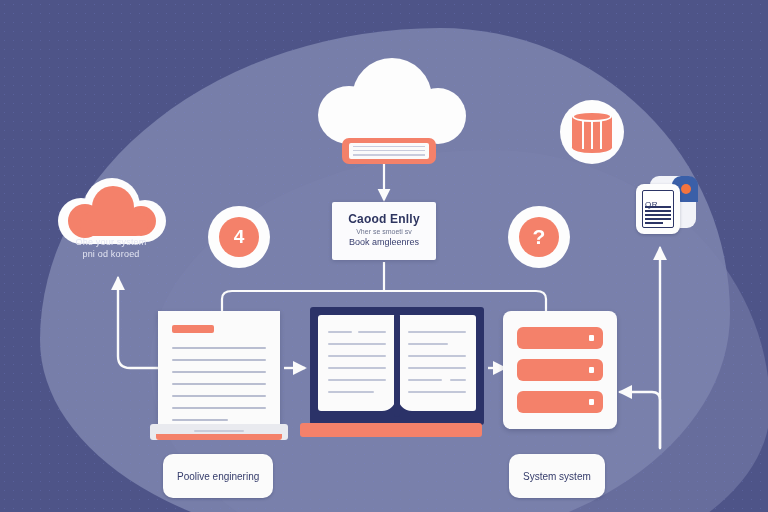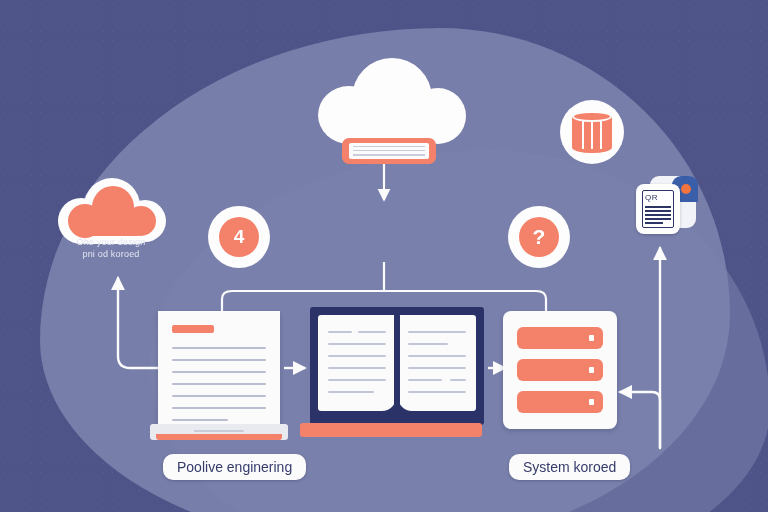--- a/index.html
+++ b/index.html
@@ -94,21 +94,21 @@
 
   
   #doc-icon{position:absolute;left:636px;top:176px;width:62px;height:58px;}
   #doc-icon .back{position:absolute;left:14px;top:0;width:46px;height:52px;background:#f2f3f8;border-radius:9px;}
   #doc-icon .blue{position:absolute;left:36px;top:0;width:26px;height:26px;background:#3a5fa8;border-radius:9px 9px 0 9px;}
   #doc-icon .dot{position:absolute;left:45px;top:8px;width:10px;height:10px;border-radius:50%;background:#f4743f;}
   #doc-icon .front{position:absolute;left:0px;top:8px;width:44px;height:50px;background:#fdfdfd;border-radius:8px;
                    box-shadow:0 1px 3px rgba(20,25,60,.25);}
   #doc-icon .sheet{position:absolute;left:6px;top:6px;width:32px;height:38px;background:#fff;
                    border:1.4px solid #2c3566;border-radius:2px;box-sizing:border-box;}
-  #doc-icon .qr{position:absolute;left:9px;top:9px;font-size:8px;font-weight:400;color:#2c3566;letter-spacing:.5px;}
+  #doc-icon .qr{position:absolute;left:9px;top:16px;font-size:8px;font-weight:400;color:#2c3566;letter-spacing:.5px;}
   #doc-icon .ln{position:absolute;left:9px;height:1.5px;background:#2c3566;width:26px;}
 
   
   #note-card{
     position:absolute;left:332px;top:202px;width:104px;height:58px;
     background:#fbfbfd;border-radius:2px;
     display:flex;flex-direction:column;align-items:center;justify-content:center;
     box-shadow:0 1px 4px rgba(20,25,60,.18);
   }
   #note-card .nt-title{font-size:12px;color:#2e3560;font-weight:600;line-height:1.15;letter-spacing:.2px;}
@@ -145,21 +145,21 @@
   
   #srv{position:absolute;left:503px;top:311px;width:114px;height:118px;background:#fbfbfb;border-radius:8px;
        box-shadow:0 2px 5px rgba(20,25,60,.2);}
   #srv .bar{position:absolute;left:14px;width:86px;height:22px;background:#f4816a;border-radius:6px;}
   #srv .bar .led{position:absolute;right:9px;top:8px;width:5px;height:6px;background:#fff;border-radius:1px;}
 
   
   .pill{
     position:absolute;height:20px;background:#fbfbfb;border-radius:10px;
     display:flex;align-items:center;justify-content:center;
-    font-size:14px;color:#353c6b;padding:3px 14px;white-space:nowrap;
+    font-size:10px;color:#353c6b;padding:12px 14px;white-space:nowrap;
     box-shadow:0 1px 3px rgba(20,25,60,.25);
   }
   #pill-1{left:163px;top:454px;}
   #pill-2{left:339px;top:454px;}
   #pill-3{left:509px;top:454px;}
 </style>
 </head>
 <body>
 
 <div id="stage">
@@ -210,21 +210,21 @@
     <div class="c-body w1"></div>
       <div class="c-body w2"></div>
     <div class="c-body w3"></div>
       <div class="c-body w4"></div>
     <div class="c-body o1"></div>
       <div class="c-body o2"></div>
     <div class="c-body o3"></div>
       <div class="c-body o4"></div>
   </div>
   <div class="caption" id="cap-left">
-    <div style="white-space:pre-line">Ohe your design
+    <div style="white-space:pre-line">Ohe your system
 pni od koroed</div>
   </div>
 
   <div class="badge" id="badge-db">
     <div id="cyl">
       <div class="barrel"></div>
       <div class="bot"></div>
       <div class="rib" style="left:10px"></div>
       <div class="rib" style="left:19px"></div>
       <div class="rib" style="left:28px"></div>
@@ -247,20 +247,25 @@
     </div>
   </div>
 
   <div class="badge" id="badge-four">
     <div class="inner">4</div>
   </div>
   <div class="badge" id="badge-quest">
     <div class="inner">?</div>
   </div>
 
+  <div id="note-card">
+    <div class="nt-title">Caood Enlly</div>
+    <div class="nt-sub">Vher se smoeti sv</div>
+    <div class="nt-sub2">Book amgleenres</div>
+  </div>
 
   <div id="doc-panel">
     <div class="hdr"></div>
     <div class="row" style="top:36px;width:94px"></div>
     <div class="row" style="top:48px;width:94px"></div>
     <div class="row" style="top:60px;width:94px"></div>
     <div class="row" style="top:72px;width:94px"></div>
     <div class="row" style="top:84px;width:94px"></div>
     <div class="row" style="top:96px;width:94px"></div>
     <div class="row" style="top:108px;width:56px"></div>
@@ -297,15 +302,15 @@
       </div>
     <div class="bar" style="top:48px">
         <span class="led"></span>
       </div>
     <div class="bar" style="top:80px">
         <span class="led"></span>
       </div>
   </div>
 
   <div class="pill" id="pill-1">Poolive enginering</div>
-  <div class="pill" id="pill-3">System koroed</div>
+  <div class="pill" id="pill-3">System system</div>
 
 </div>
 
 </body></html>

